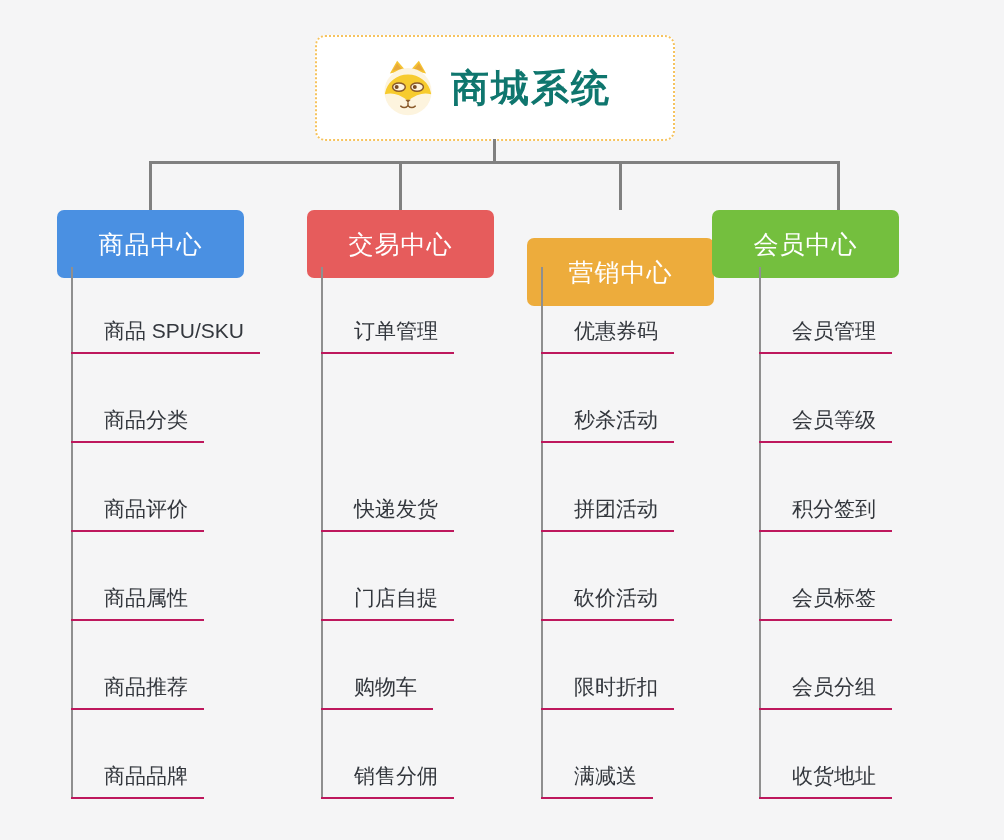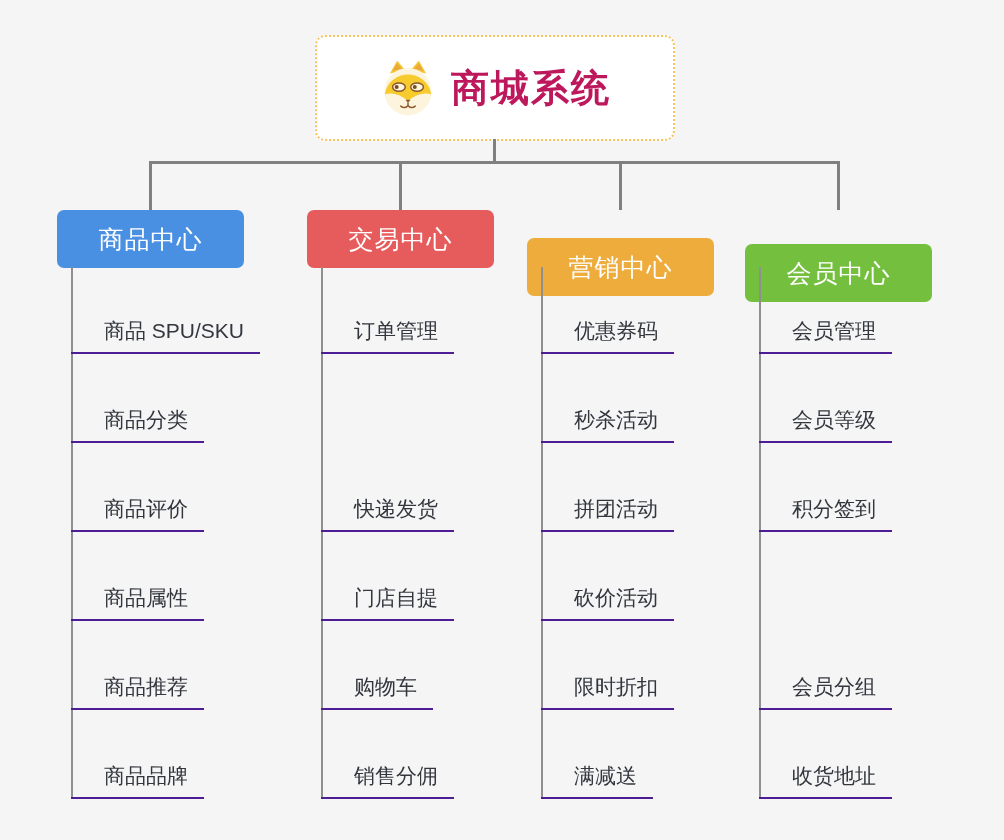--- a/index.html
+++ b/index.html
@@ -12,50 +12,50 @@
   #canvas{position:relative;width:1004px;height:840px;}
 
   
   .root-node{
     position:absolute;left:315px;top:35px;width:360px;height:106px;
     background:#ffffff;border:2px dotted #f6c35e;border-radius:10px;
     box-sizing:border-box;
     display:flex;align-items:center;justify-content:center;gap:14px;
   }
   .root-title{
-    font-size:38px;font-weight:bold;color:#be185d;letter-spacing:2px;
+    font-size:38px;font-weight:bold;color:#0f766e;letter-spacing:2px;
   }
   .dog{width:58px;height:58px;flex:0 0 auto;}
 
   
   .line{position:absolute;background:#808080;}
   .root-stem{left:493px;top:139px;width:3px;height:24px;}
   .bus{left:149px;top:161px;width:691px;height:3px;}
   .drop{top:161px;width:3px;height:49px;}
   .drop1{left:149px;} .drop2{left:399px;} .drop3{left:619px;} .drop4{left:837px;}
 
   
   .branch-node{
-    position:absolute;top:210px;width:187px;height:58px;
+    position:absolute;top:210px;width:187px;height:68px;
     border-radius:7px;color:#ffffff;font-size:25px;
     display:flex;align-items:center;justify-content:center;
     letter-spacing:1px;cursor:default;
   }
-  .bn1{left:57px;} .bn2{left:307px;} .bn3{left:527px;} .bn4{left:745px;margin-top:34px;}
+  .bn1{left:57px;} .bn2{left:307px;} .bn3{left:527px;} .bn4{left:712px;}
 
   
   .trunk{position:absolute;top:267px;width:2px;height:532px;background:#8f8f8f;}
   .tr1{left:71px;} .tr2{left:321px;} .tr3{left:541px;} .tr4{left:759px;}
 
   
   .leaf{position:absolute;}
   .leaf span{
     display:inline-block;
     padding:0 16px 6px 33px;
-    border-bottom:2px solid #4c1d95;
+    border-bottom:2px solid #be185d;
     font-size:21px;color:#33373d;line-height:30px;
     white-space:nowrap;
   }
   .lc1{left:71px;} .lc2{left:321px;} .lc3{left:541px;} .lc4{left:759px;}
   .row0{top:316px;} .row1{top:405px;} .row2{top:494px;}
   .row3{top:583px;} .row4{top:672px;} .row5{top:761px;}
 </style>
 </head>
 <body>
 
@@ -126,16 +126,17 @@
   <div class="leaf lc3 row0"><span>优惠券码</span></div>
   <div class="leaf lc3 row1"><span>秒杀活动</span></div>
   <div class="leaf lc3 row2"><span>拼团活动</span></div>
   <div class="leaf lc3 row3"><span>砍价活动</span></div>
   <div class="leaf lc3 row4"><span>限时折扣</span></div>
   <div class="leaf lc3 row5"><span>满减送</span></div>
 
   <div class="leaf lc4 row0"><span>会员管理</span></div>
   <div class="leaf lc4 row1"><span>会员等级</span></div>
   <div class="leaf lc4 row2"><span>积分签到</span></div>
+  <div class="leaf lc4 row3"><span>会员标签</span></div>
   <div class="leaf lc4 row4"><span>会员分组</span></div>
   <div class="leaf lc4 row5"><span>收货地址</span></div>
 
 </div>
 
 </body></html>

